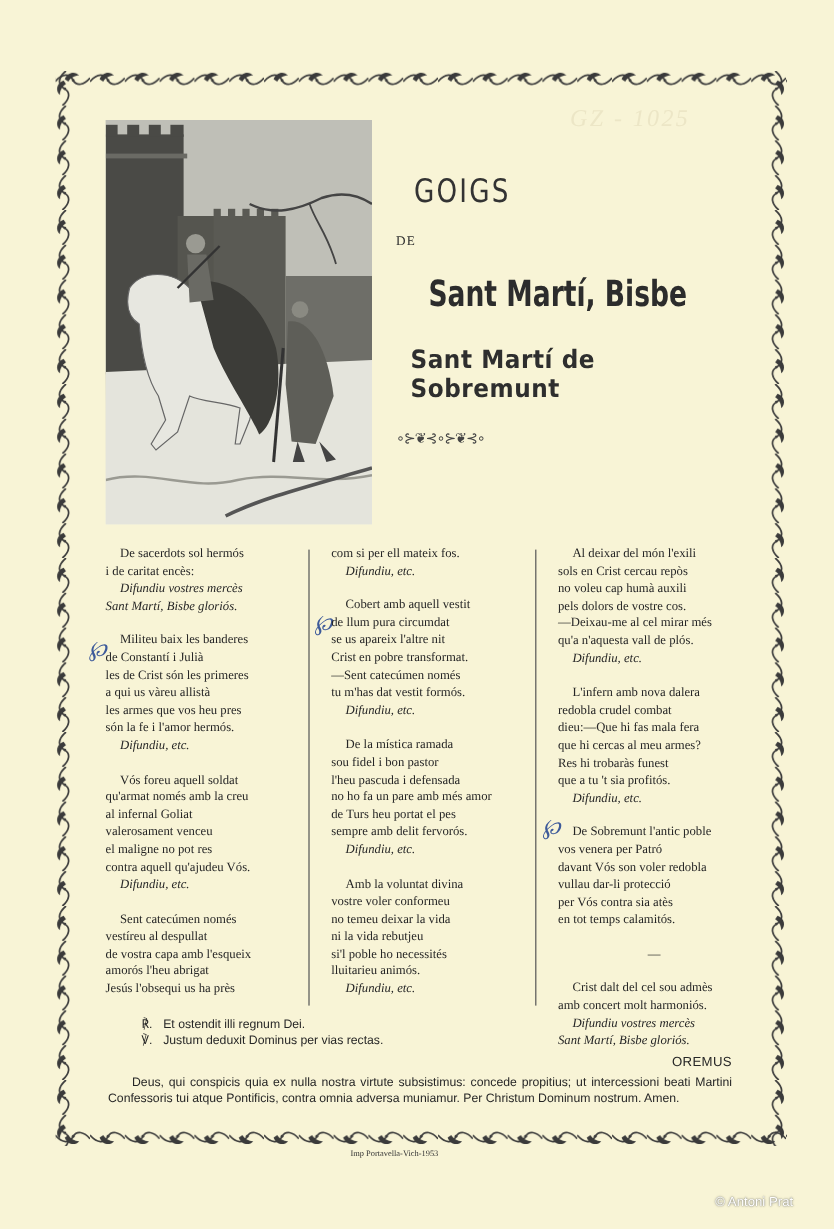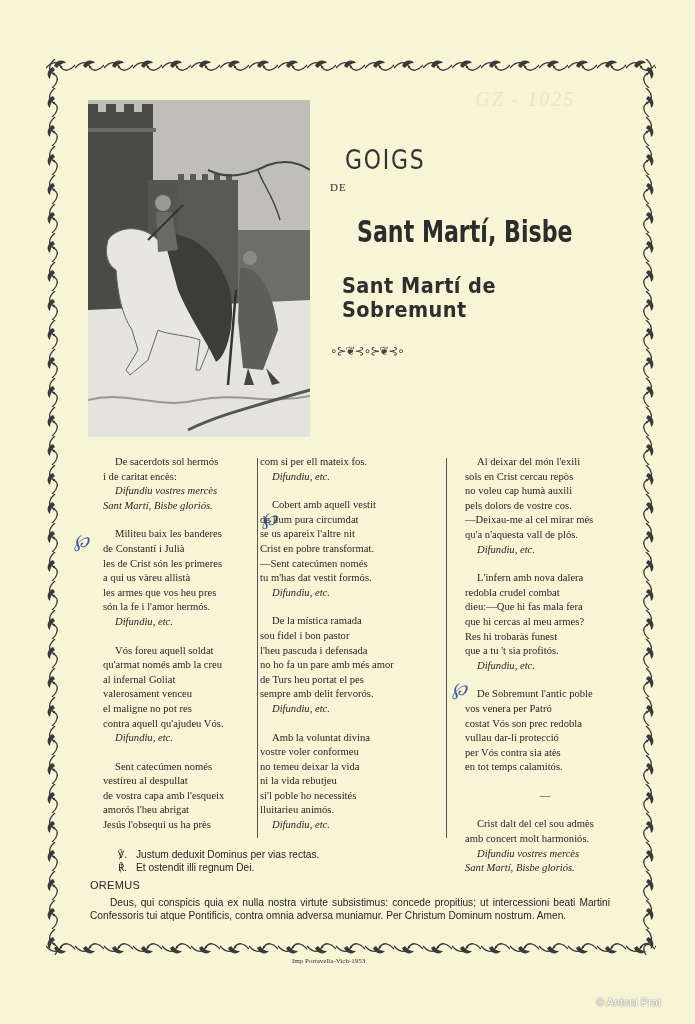--- a/index.html
+++ b/index.html
@@ -33,53 +33,53 @@
     .illustration svg { display: block; }
 
     .title-block {
       position: absolute; left: 330px; top: 140px; width: 300px; 
     }
     .goigs {
       font-family: "DejaVu Sans Condensed", "DejaVu Sans", sans-serif;
       font-size: 27px; font-weight: normal; letter-spacing: 2px; color: #333;
       margin: 0; line-height: 40px; transform: scaleX(0.9);
     }
-    .de-small { font-size: 11px; font-family: "Liberation Serif", serif; letter-spacing: 1px; line-height: 14px; }
+    .de-small { font-size: 11px; font-family: "Liberation Serif", serif; letter-spacing: 1px; margin-top: 14px; line-height: 14px; }
     .saint-name {
       font-family: "DejaVu Sans Condensed", "DejaVu Sans", sans-serif;
       font-weight: bold; font-size: 30px; letter-spacing: 0px; color: #2c2c2c;
       margin-top: 18px; line-height: 40px; transform: scaleX(0.82);
     }
     .patron { font-size: 13px; line-height: 20px; letter-spacing: 0.5px; margin-top: 16px; }
     .parish {
       font-family: "DejaVu Sans", sans-serif; font-size: 21px; font-weight: bold;
       letter-spacing: 0.5px; margin-top: 22px; transform: scaleX(0.92);
     }
     .flourish { margin-top: 22px; font-size: 12px; color: #444; letter-spacing: -1px; }
 
     .columns { position: absolute; top: 455px; left: 0; width: 695px; }
     .col { position: absolute; top: 0; font-family: "Liberation Serif", serif; font-size: 10.6px; line-height: 14.6px; color: #262626; }
-    .col-1 { left: 88px; width: 168px; margin-left: 15px; }
-    .col-2 { left: 260px; width: 168px; }
+    .col-1 { left: 88px; width: 168px; }
+    .col-2 { left: 276px; width: 168px; }
     .col-3 { left: 465px; width: 160px; }
     .stanza { margin-bottom: 14px; }
     .line { white-space: nowrap; }
     .line.indent { padding-left: 12px; }
     .line.refrain { font-style: italic; padding-left: 12px; }
     .line.refrain-full { font-style: italic; }
     .divider { position: absolute; width: 1.2px; background: #555; }
     .divider-1 { left: 257px; top: 458px; height: 380px; }
     .divider-2 { left: 446px; top: 458px; height: 380px; }
     .dash-sep { text-align: center; padding-left: 0; }
     .pen-mark { position: absolute; font-family: "Liberation Serif", serif; font-style: italic; color: #3d5a9a; font-size: 18px; }
 
     .liturgy { position: absolute; left: 90px; top: 848px; width: 520px; font-size: 10.2px; line-height: 13px; color: #262626; }
     .versicle { padding-left: 28px; }
     .versicle span.sym { display: inline-block; width: 18px; }
-    .oremus { text-align: left; font-size: 11px; margin-top: 5px; letter-spacing: 0.3px; }
+    .oremus { text-align: right; font-size: 11px; margin-top: 5px; letter-spacing: 0.3px; }
     .prayer { text-indent: 20px; margin-top: 4px; text-align: justify; }
 
     .printer { position: absolute; left: 292px; top: 957px; font-family: "Liberation Serif", serif; font-size: 7px; color: #333; }
     .copyright { position: absolute; left: 596px; top: 996px; font-size: 11px; color: #ffffff; text-shadow: 0 0 2px #8a8a7a, 0 0 1px #777; }
   </style>
 </head>
 <body>
 
 <div class="faint-mark">GZ - 1025</div>
 
@@ -275,42 +275,42 @@
         <div class="line">redobla crudel combat</div>
         <div class="line">dieu:—Que hi fas mala fera</div>
         <div class="line">que hi cercas al meu armes?</div>
         <div class="line">Res hi trobaràs funest</div>
         <div class="line">que a tu 't sia profitós.</div>
         <div class="line refrain">Difundiu, etc.</div>
       </div>
       <div class="stanza">
         <div class="line indent">De Sobremunt l'antic poble</div>
         <div class="line">vos venera per Patró</div>
-        <div class="line">costat Vós son prec redobla</div>
+        <div class="line">davant Vós son voler redobla</div>
         <div class="line">vullau dar-li protecció</div>
         <div class="line">per Vós contra sia atès</div>
         <div class="line">en tot temps calamitós.</div>
       </div>
       <div class="stanza">
         <div class="line dash-sep">—</div>
       </div>
       <div class="stanza">
         <div class="line indent">Crist dalt del cel sou admès</div>
         <div class="line">amb concert molt harmoniós.</div>
         <div class="line refrain">Difundiu vostres mercès</div>
         <div class="line refrain-full">Sant Martí, Bisbe gloriós.</div>
       </div>
     </div>
 </div>
 
 <div class="liturgy">
   <div class="versicle">
-    <span class="sym">℣.</span><span>Justum deduxit Dominus per vias rectas.</span>
+    <span class="sym">℟.</span><span>Et ostendit illi regnum Dei.</span>
   </div>
   <div class="versicle">
-    <span class="sym">℟.</span><span>Et ostendit illi regnum Dei.</span>
+    <span class="sym">℣.</span><span>Justum deduxit Dominus per vias rectas.</span>
   </div>
   <div class="oremus">OREMUS</div>
   <div class="prayer">Deus, qui conspicis quia ex nulla nostra virtute subsistimus: concede propitius; ut intercessioni beati Martini Confessoris tui atque Pontificis, contra omnia adversa muniamur. Per Christum Dominum nostrum. Amen.</div>
 </div>
 
 <div class="printer">Imp Portavella-Vich-1953</div>
 <div class="copyright">© Antoni Prat</div>
 
 </body></html>

